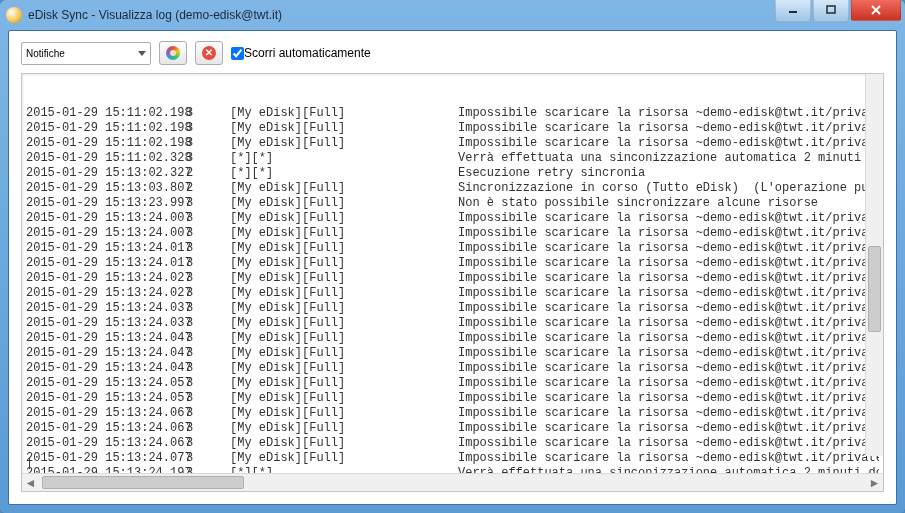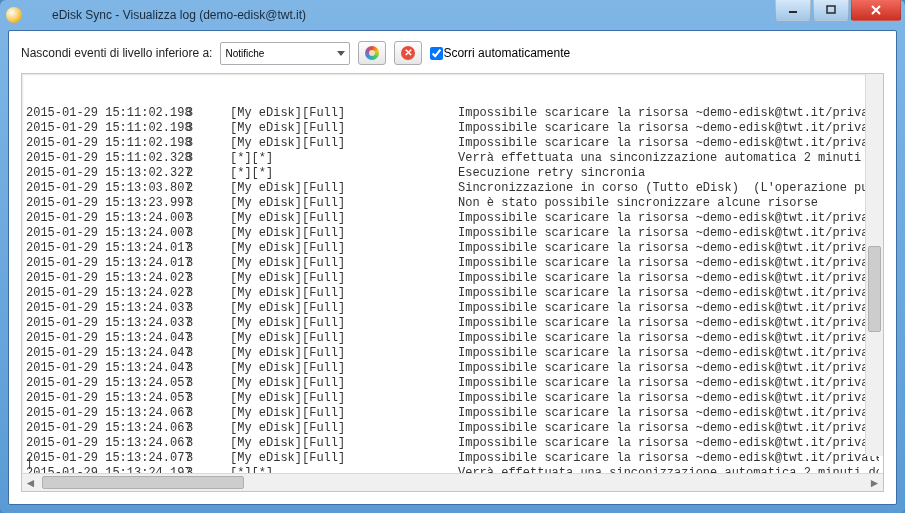--- a/index.html
+++ b/index.html
@@ -1,17 +1,17 @@
 <!DOCTYPE html>
 <html><head>
 <meta charset="utf-8">
 <style>
   html,body{margin:0;padding:0;height:100%;font-family:"Segoe UI",Tahoma,sans-serif;font-size:12px;background:#5a9bd5;}
   .window{position:absolute;left:0;top:0;width:905px;height:513px;background:linear-gradient(#7fb6e6,#5a9bd5);border-radius:6px;box-shadow:0 0 10px rgba(0,0,0,.4);box-sizing:border-box;}
-  .titlebar{height:30px;display:flex;align-items:center;padding:0 6px;position:relative;gap:24px;}
+  .titlebar{height:30px;display:flex;align-items:center;padding:0 6px;position:relative;}
   .titlebar .app-icon{width:16px;height:16px;border-radius:50%;background:radial-gradient(circle at 35% 35%,#fff,#f6c243 60%,#c98a00);margin-right:6px;}
   .titlebar .title{color:#1a2a3a;font-size:12px;white-space:nowrap;overflow:hidden;}
   .win-controls{position:absolute;right:4px;top:0;display:flex;}
   .win-btn{width:34px;height:20px;margin-left:2px;border:1px solid rgba(0,0,0,.15);border-top:none;border-bottom-left-radius:3px;border-bottom-right-radius:3px;display:flex;align-items:center;justify-content:center;font-family:Arial;cursor:default;}
   .win-btn.min,.win-btn.max{background:linear-gradient(#d6e8f9,#a2c7e8);color:#2a2a2a;}
   .win-btn.close{background:linear-gradient(#f16a5d,#c93224);color:#fff;width:48px;}
   .client{position:absolute;left:8px;right:8px;top:30px;bottom:8px;background:#fff;border:1px solid #3c6ea5;border-radius:2px;box-sizing:border-box;display:flex;flex-direction:column;}
   .toolbar{display:flex;align-items:center;gap:8px;padding:10px 12px 8px 12px;}
   .toolbar label{color:#222;}
   .select{width:120px;height:21px;border:1px solid #abadb3;border-radius:2px;display:flex;align-items:center;justify-content:space-between;padding:0 4px;background:#fff;font-size:10px;}
@@ -59,21 +59,20 @@
       <div class="win-btn close">
           <svg width="12" height="10">
             <path d="M2 1 L10 9 M10 1 L2 9" stroke="#fff" stroke-width="2"></path>
           </svg>
         </div>
     </div>
   </div>
 
   <div class="client">
     <div class="toolbar">
-      <label>Nascondi eventi di livello inferiore a:</label>
       <div class="select">
         <span>Notifiche</span>
         <span class="caret"></span>
       </div>
       <div class="icon-btn">
         <span class="palette-icon"></span>
       </div>
       <div class="icon-btn">
         <span class="clear-icon">✕</span>
       </div>

